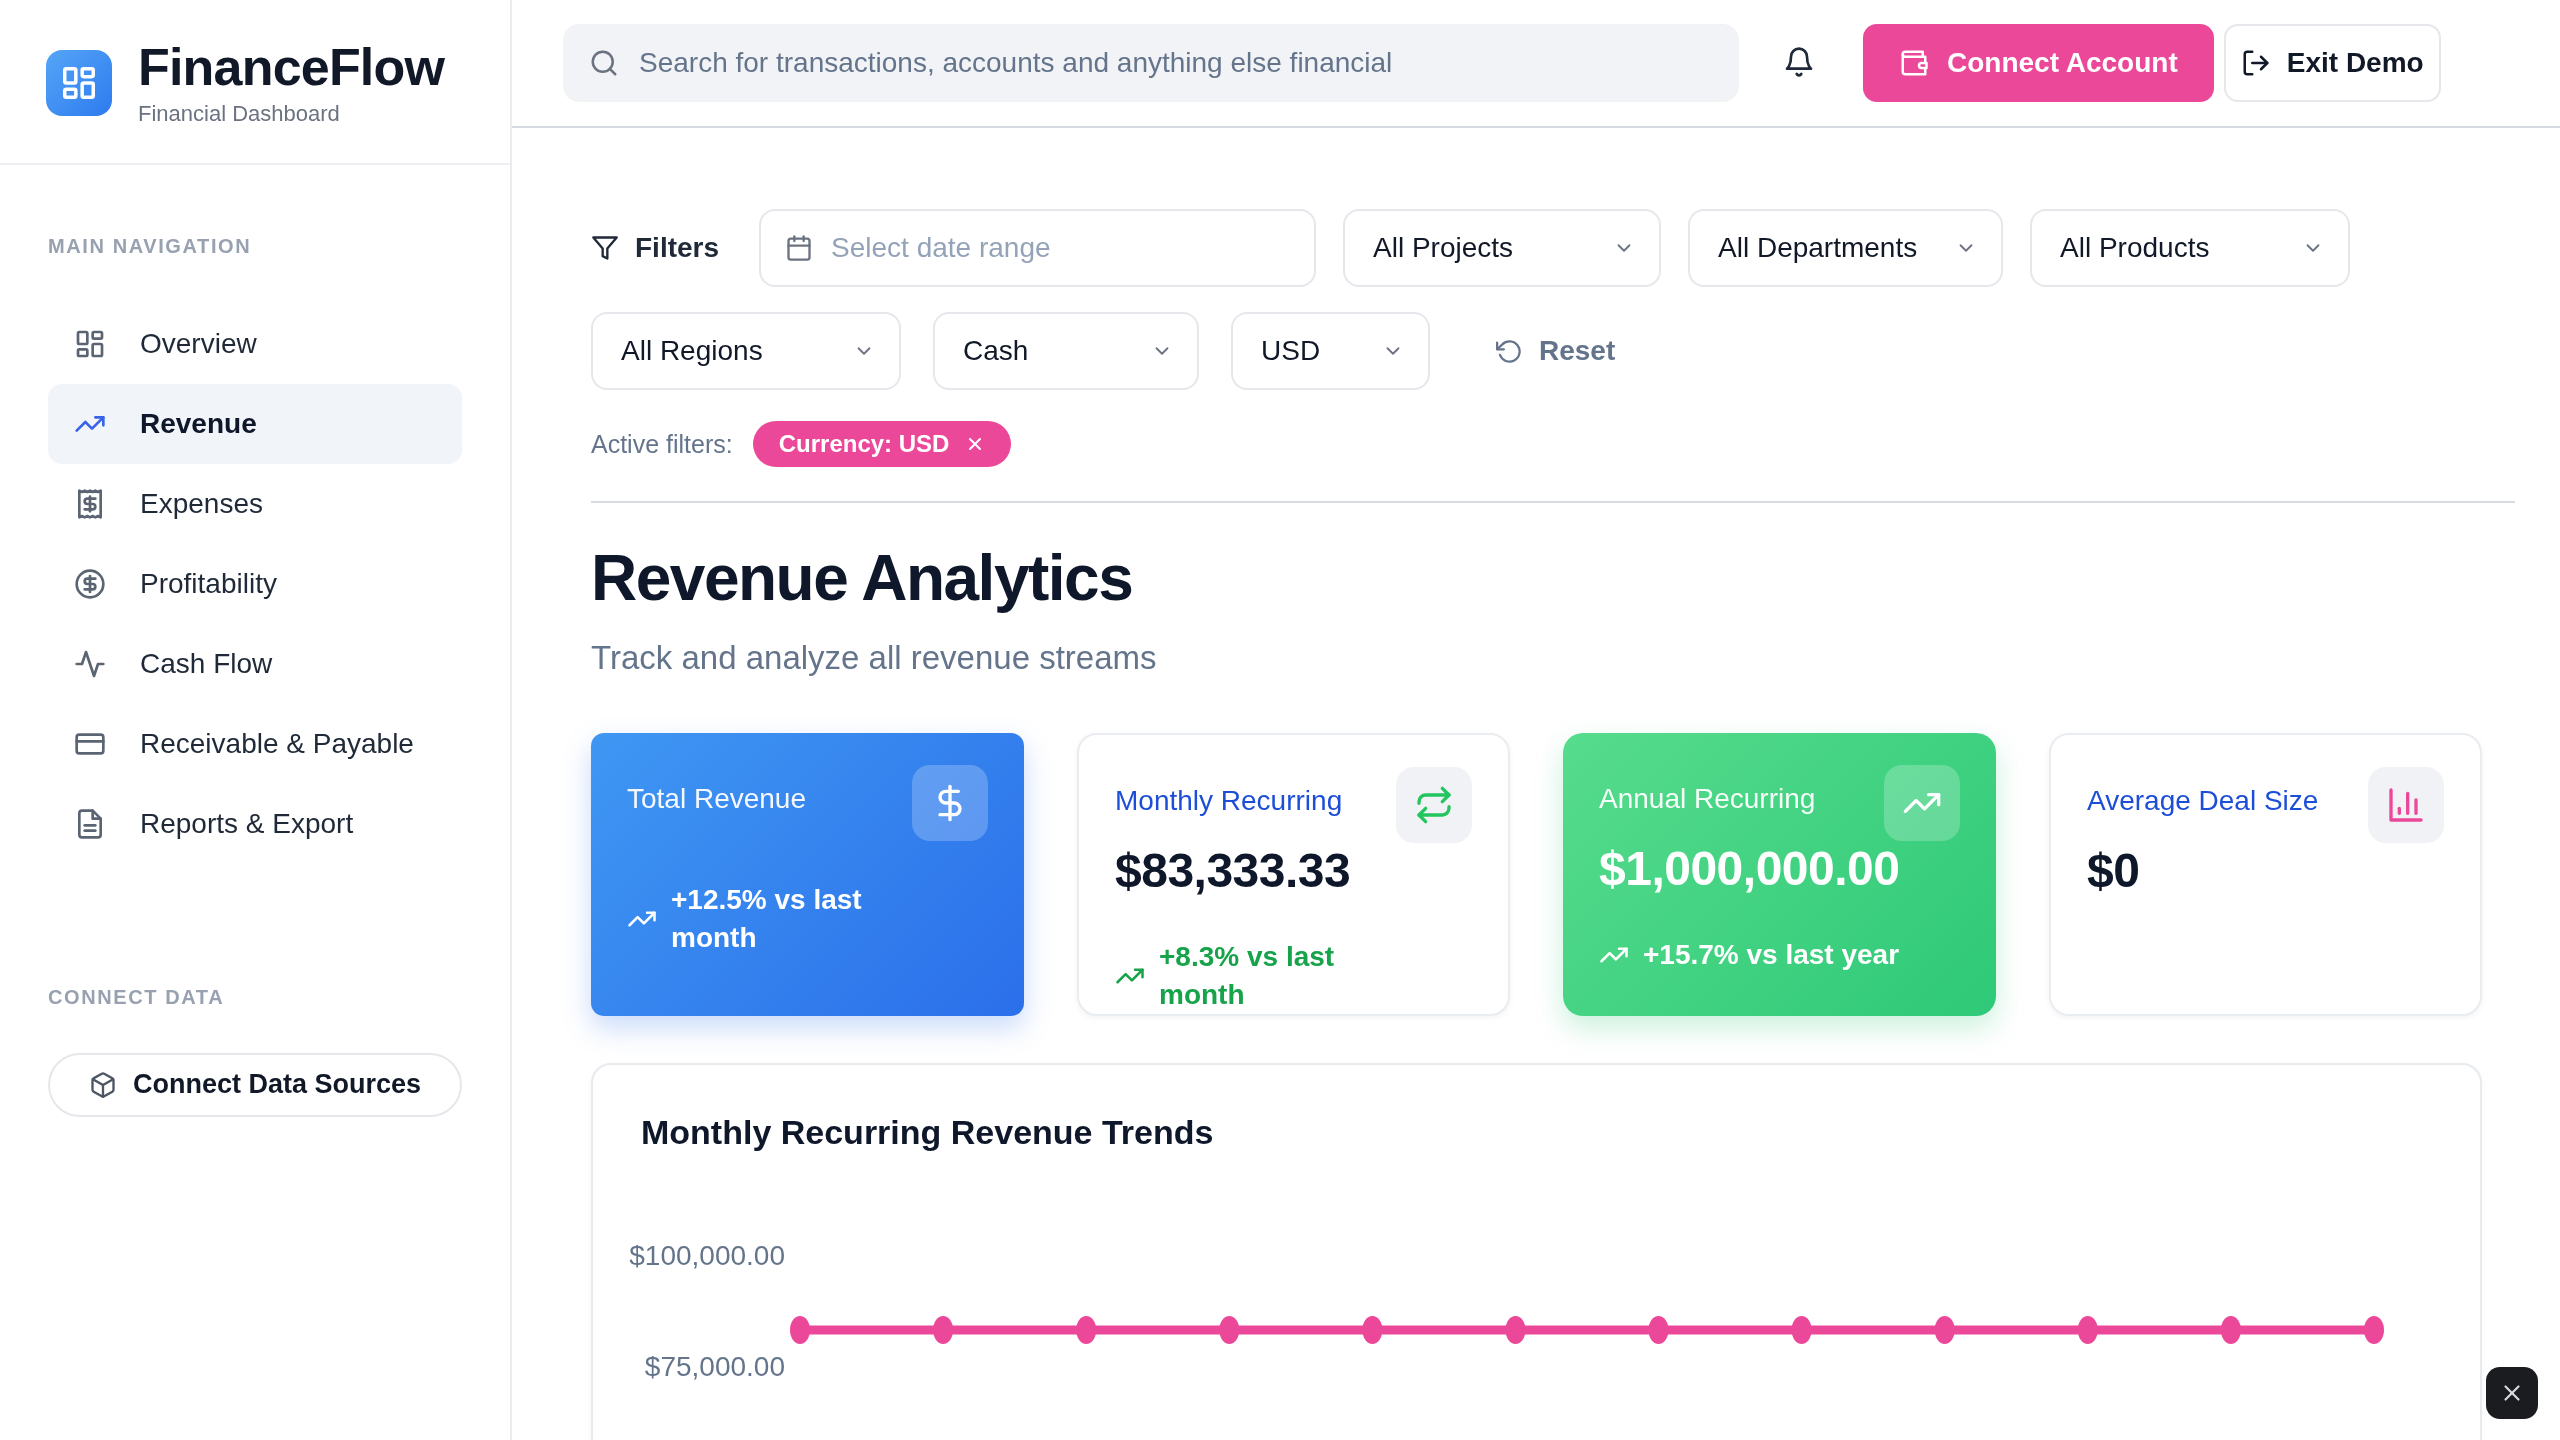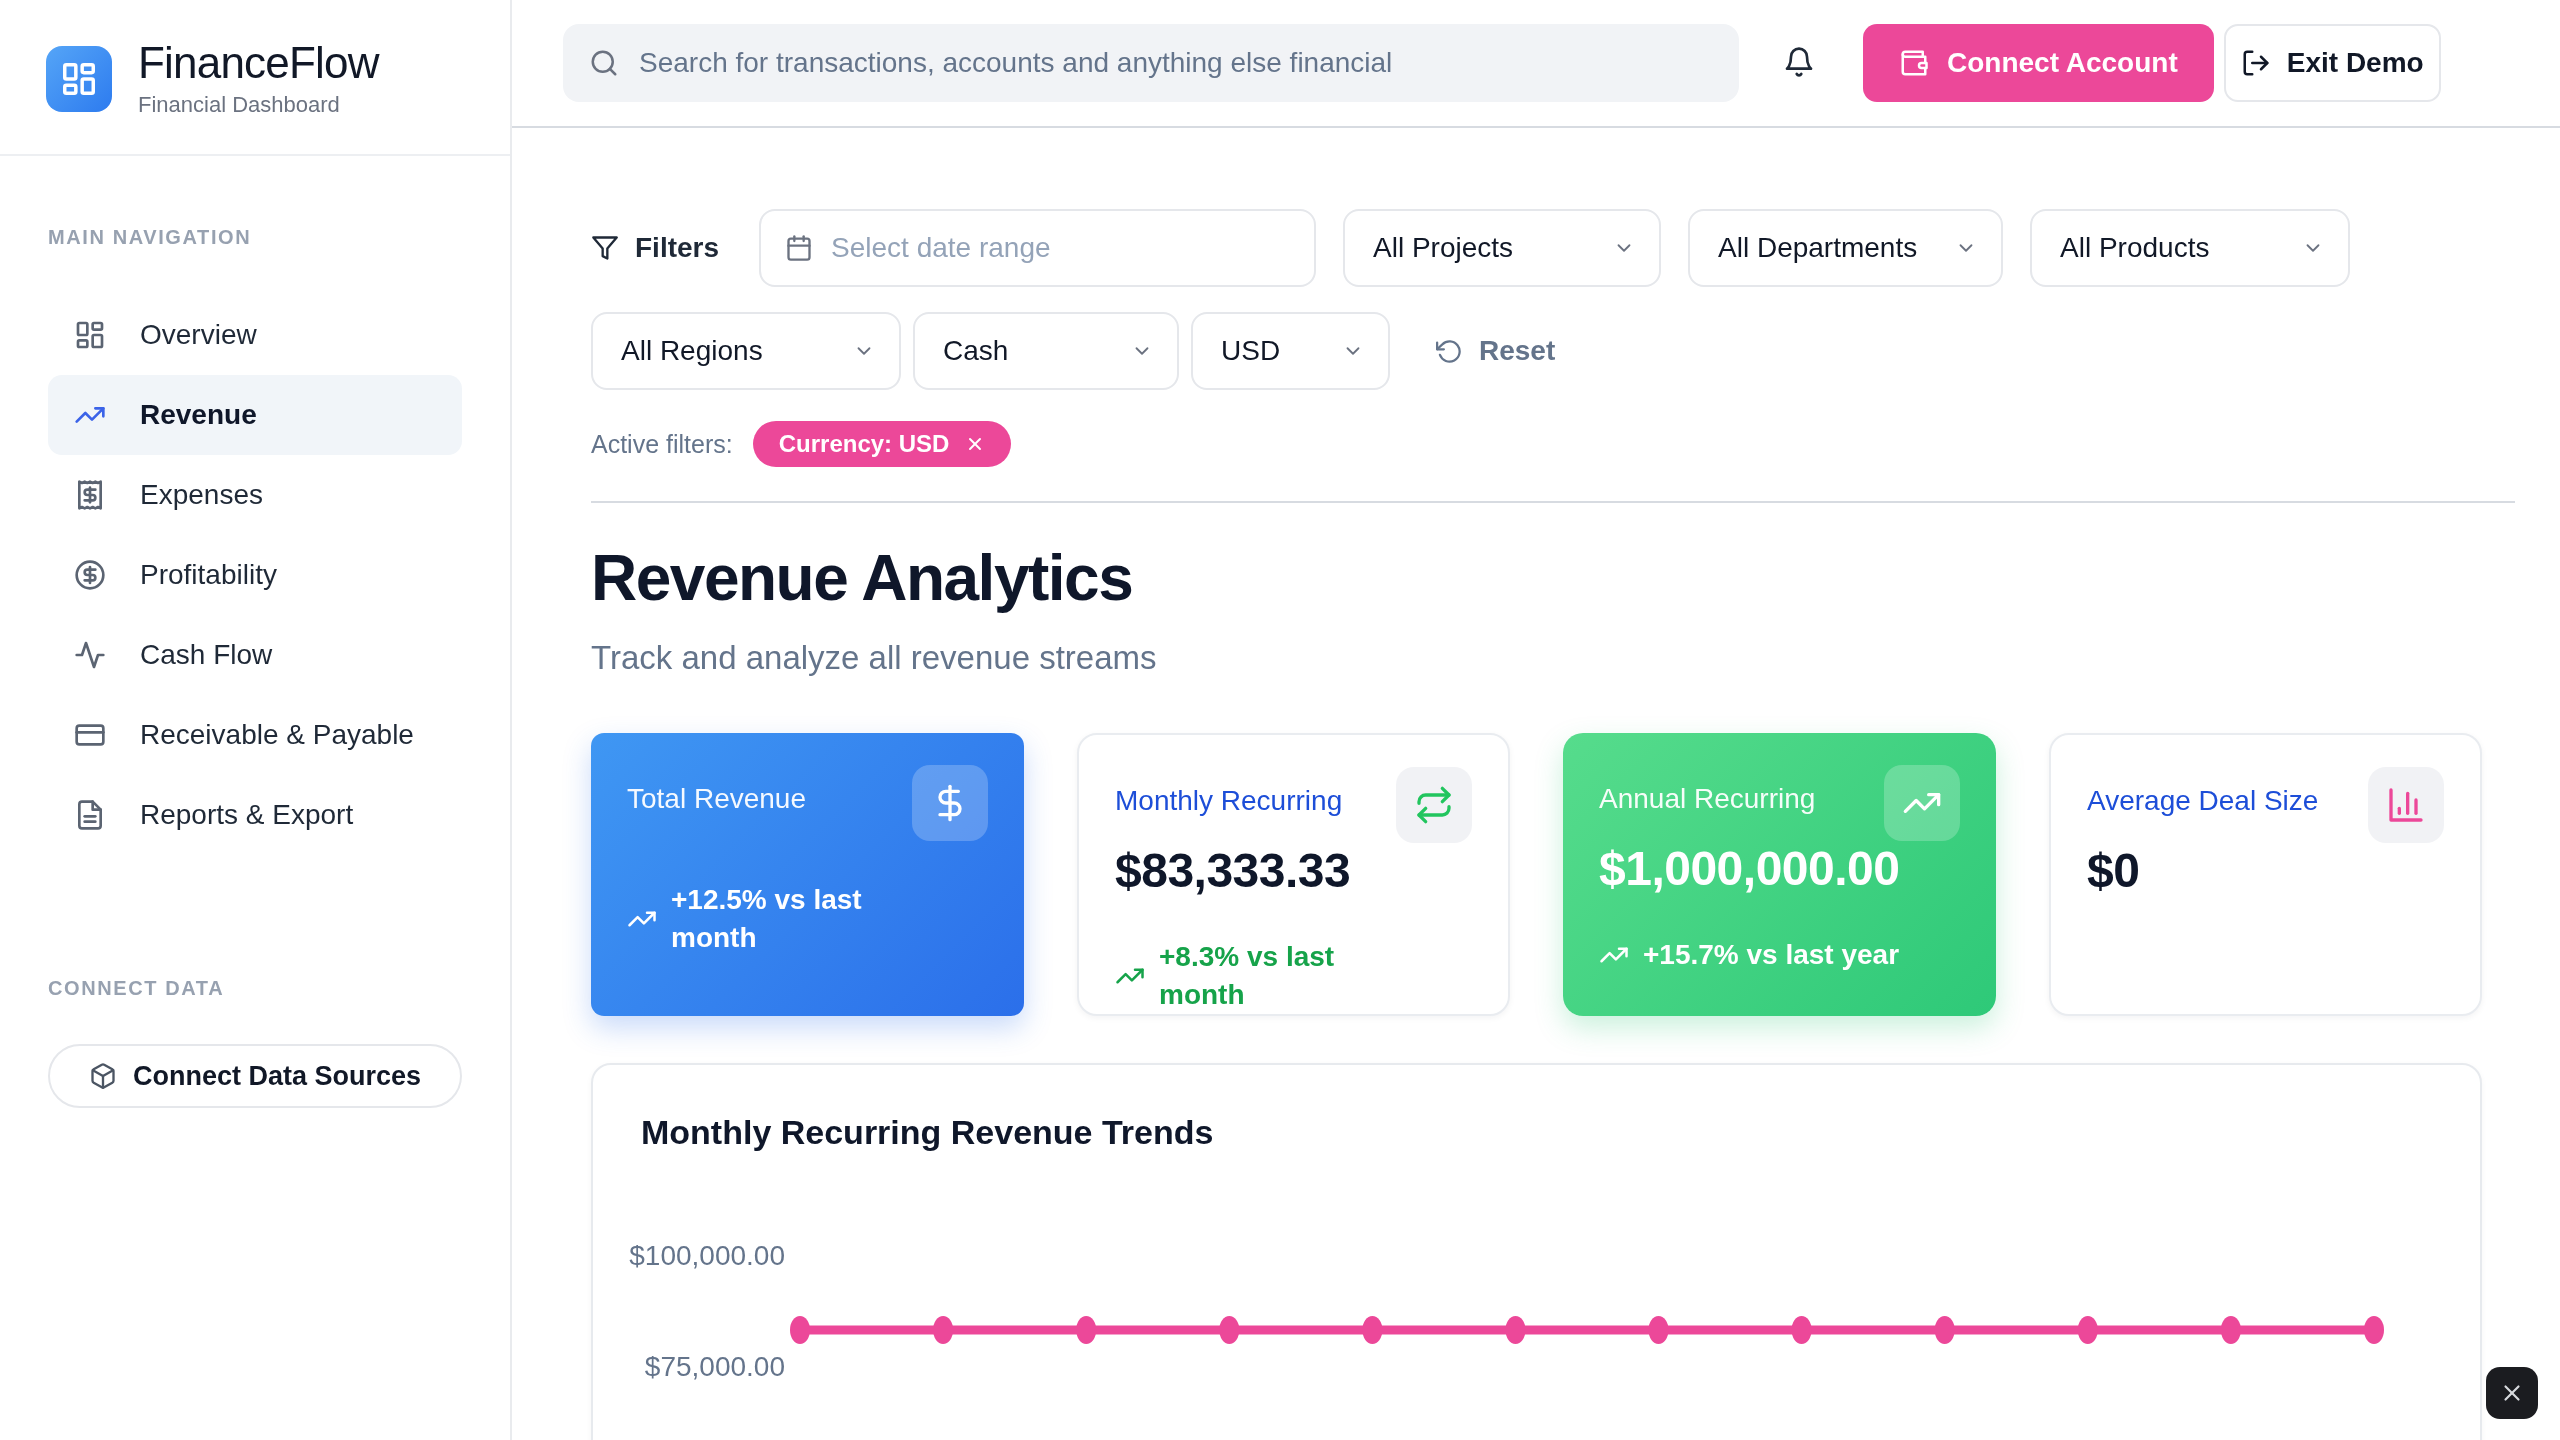--- a/index.html
+++ b/index.html
@@ -9,21 +9,21 @@
     background:#ffffff; color:#111827;
     font-family:"Liberation Sans", sans-serif;
   }
   svg.ic { fill:none; stroke:currentColor; stroke-width:2; stroke-linecap:round; stroke-linejoin:round; }
 
   
   .sidebar { position:absolute; left:0; top:0; bottom:0; width:512px; background:#fff; border-right:2px solid #E9EBEE; }
   .logo-block { display:flex; align-items:center; gap:26px; padding:40px 46px 36px 46px; border-bottom:2px solid #EDEFF2; }
   .logo-badge { width:66px; height:66px; border-radius:16px; background:linear-gradient(135deg,#55A5F7,#2D7BEF); display:flex; align-items:center; justify-content:center; flex:none; }
   .logo-badge svg { width:38px; height:38px; color:#fff; stroke-width:2.2; }
-  .app-name { font-size:44px; font-weight:400; letter-spacing:-0.8px; color:#111827; line-height:1.05; }
+  .app-name { font-size:52px; font-weight:700; letter-spacing:-0.8px; color:#111827; line-height:1.05; }
   .app-sub { font-size:22px; color:#6B7280; margin-top:6px; }
   .nav { padding:70px 48px 0 48px; }
   .nav-label { font-size:20px; font-weight:700; letter-spacing:1.6px; color:#97A1B0; }
   .nav-list { margin-top:46px; display:flex; flex-direction:column; }
   .nav-item { display:flex; align-items:center; gap:34px; height:80px; padding:0 26px; border-radius:14px; font-size:28px; font-weight:500; color:#1F2937; cursor:pointer; }
   .nav-item svg { width:32px; height:32px; color:#5B6472; flex:none; }
   .nav-item.active { background:#F1F5F9; font-weight:600; color:#0F172A; }
   .nav-item.active svg { color:#3B63E8; }
   .connect-label { margin-top:122px; }
   .connect-btn { margin-top:44px; width:100%; height:64px; border:2px solid #E5E7EB; border-radius:32px; background:#fff; display:flex; align-items:center; justify-content:center; gap:16px; font-size:27px; font-weight:600; color:#111827; font-family:inherit; cursor:pointer; }
@@ -40,21 +40,21 @@
   .btn-pink { margin-left:42px; height:78px; padding:0 36px; border:none; border-radius:14px; background:#EC4899; color:#fff; font-size:28px; font-weight:600; display:flex; align-items:center; gap:18px; cursor:pointer; font-family:inherit; }
   .btn-pink svg { width:30px; height:30px; }
   .btn-ghost { margin-left:10px; height:78px; padding:0 15px; border:2px solid #E5E7EB; border-radius:14px; background:#fff; color:#111827; font-size:28px; font-weight:600; display:flex; align-items:center; gap:16px; cursor:pointer; font-family:inherit; }
   .btn-ghost svg { width:30px; height:30px; color:#111827; }
 
   
   .main { position:absolute; left:512px; top:128px; right:0; bottom:0; padding:0 78px 0 79px; }
   .filters-section { padding-top:81px; padding-bottom:34px; border-bottom:2px solid #D7DBE1; margin-right:-33px; padding-right:33px; }
   .frow { display:flex; align-items:center; }
   .frow1 { gap:27px; }
-  .frow2 { margin-top:25px; gap:12px; }
+  .frow2 { margin-top:25px; gap:32px; }
   .filters-title { display:flex; align-items:center; gap:16px; font-size:28px; font-weight:700; color:#1F2937; margin-right:13px; }
   .filters-title svg { width:28px; height:28px; color:#1F2937; }
   .field { height:78px; border:2px solid #E5E7EB; border-radius:16px; background:#fff; display:flex; align-items:center; cursor:pointer; }
   .date-field { width:557px; padding:0 24px; gap:18px; }
   .date-field svg { width:28px; height:28px; color:#6B7280; flex:none; }
   .date-placeholder { font-size:28px; color:#94A3B8; }
   .select { justify-content:space-between; padding:0 24px 0 28px; font-size:28px; color:#111827; }
   .select svg { width:22px; height:22px; color:#6B7280; flex:none; margin-left:20px; }
   .reset { display:flex; align-items:center; gap:16px; margin-left:28px; background:none; border:none; color:#64748B; font-size:28px; font-weight:600; cursor:pointer; font-family:inherit; }
   .reset svg { width:27px; height:27px; }

